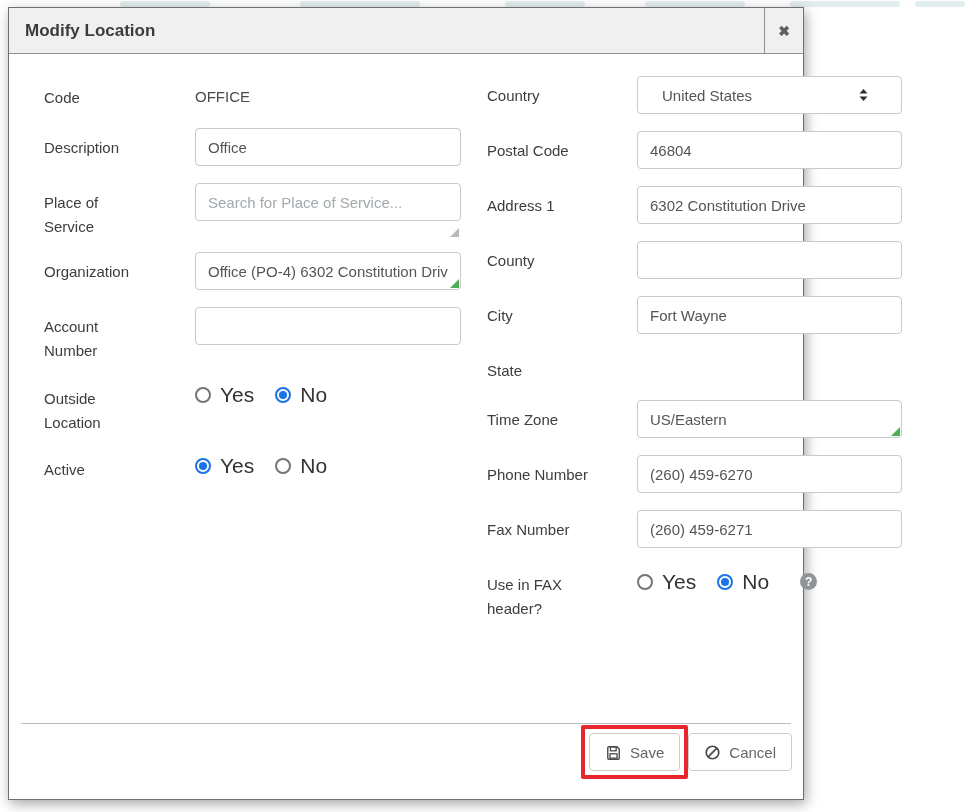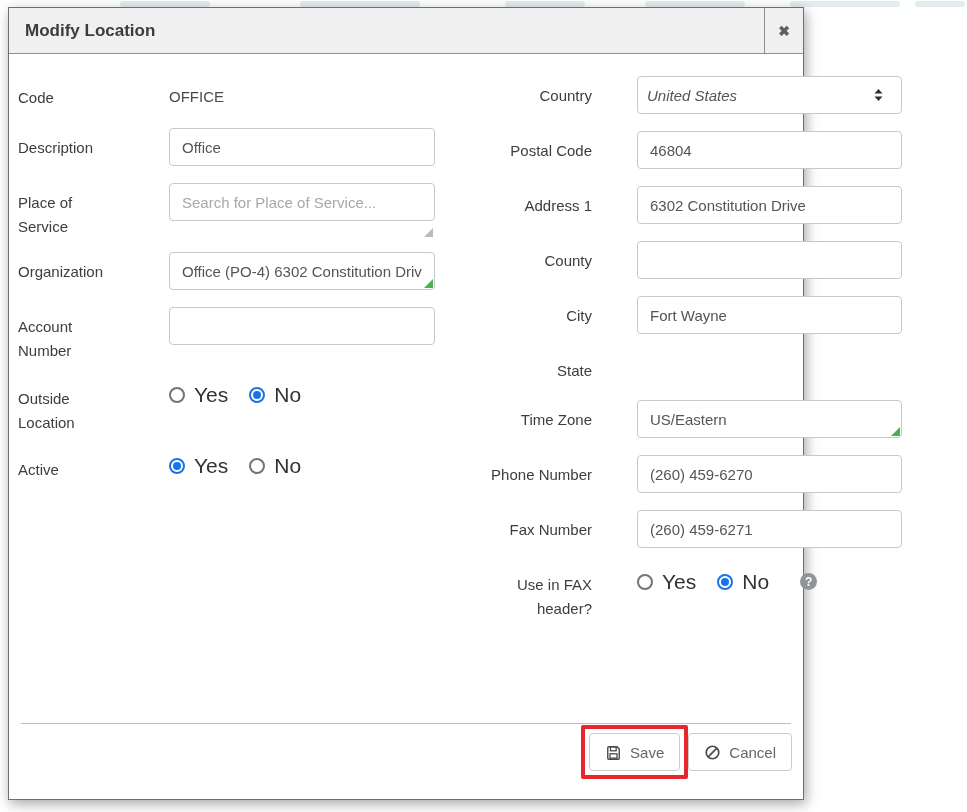--- a/index.html
+++ b/index.html
@@ -17,41 +17,41 @@
   .modal { position:absolute; left:8px; top:7px; width:796px; height:793px;
     background:#fff; border:1px solid #6f6f6f; box-shadow:2px 4px 12px rgba(0,0,0,.35); }
 
   .modal-header { display:flex; height:46px; background:#f0f0f0; border-bottom:1px solid #909090; }
   .modal-title { flex:1; font-size:17px; font-weight:bold; color:#3b3b3b; padding:13px 0 0 16px; }
   .close-btn { width:39px; border-left:1px solid #909090; display:flex; align-items:center;
     justify-content:center; cursor:pointer; }
   .close-x { font-size:14px; color:#5f5f5f; font-weight:bold; }
 
   .col { position:absolute; }
-  .col-left  { left:9px;  top:70px; width:417px; }
+  .col-left  { left:35px;  top:70px; width:417px; }
   .col-right { left:478px; top:68px; width:415px; }
 
   .frow { display:flex; margin-bottom:17px; }
   .frow.mb-lg { margin-bottom:13px; }
   .lbl { display:block; font-size:15px; color:var(--label-color); line-height:24px;
     padding-top:8px; }
   .col-left  .lbl { width:151px; padding-right:46px; }
-  .col-right .lbl { width:150px; padding-right:45px;text-align:right; }
+  .col-right .lbl { width:150px; padding-right:45px; }
   .ctl { flex:1; position:relative; }
 
   .static-value { font-size:15px; color:#4a4a4a; padding-top:9px; line-height:20px; }
 
   .tinput { width:100%; height:38px; border:1px solid var(--border-gray); border-radius:4px;
     padding:0 12px; font-size:15px; color:var(--input-color); background:#fff; outline:none;
     font-family:"Liberation Sans", sans-serif; }
   .tinput::placeholder { color:#a3a9ad; opacity:1; }
 
   .fake-select { width:100%; height:38px; border:1px solid var(--border-gray); border-radius:4px;
-    background:#fff; display:flex; align-items:center; padding:0 9px; font-size:15px;
-    color:var(--input-color); cursor:pointer;font-style:italic; }
+    background:#fff; display:flex; align-items:center; padding:0 24px; font-size:15px;
+    color:var(--input-color); cursor:pointer; }
   .fake-select .sel-text { flex:1; overflow:hidden; white-space:nowrap; }
   .sel-arrows { display:flex; align-items:center; margin-right:8px; }
 
   .corner-handle { position:absolute; right:2px; bottom:2px; width:0; height:0;
     border-left:9px solid transparent; cursor:nwse-resize; }
   .corner-handle.green { border-bottom:9px solid var(--handle-green); }
   .corner-handle.gray  { border-bottom:9px solid #b9b9b9; }
 
   .radio-group { display:flex; align-items:center; padding-top:8px; gap:21px; }
   .radio-opt { display:flex; align-items:center; gap:9px; cursor:pointer; }

